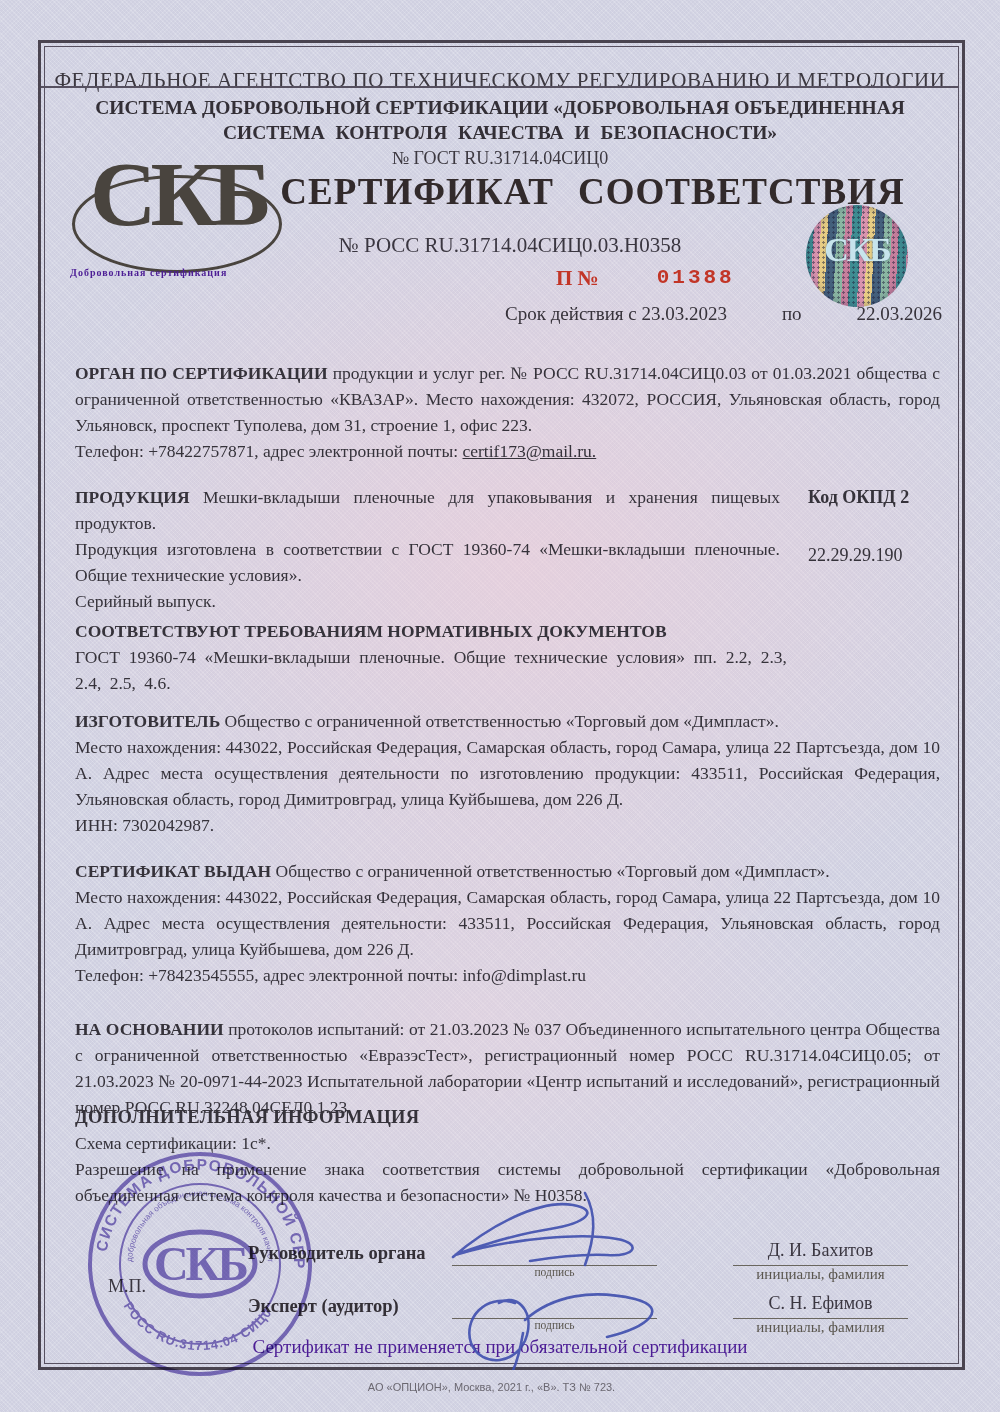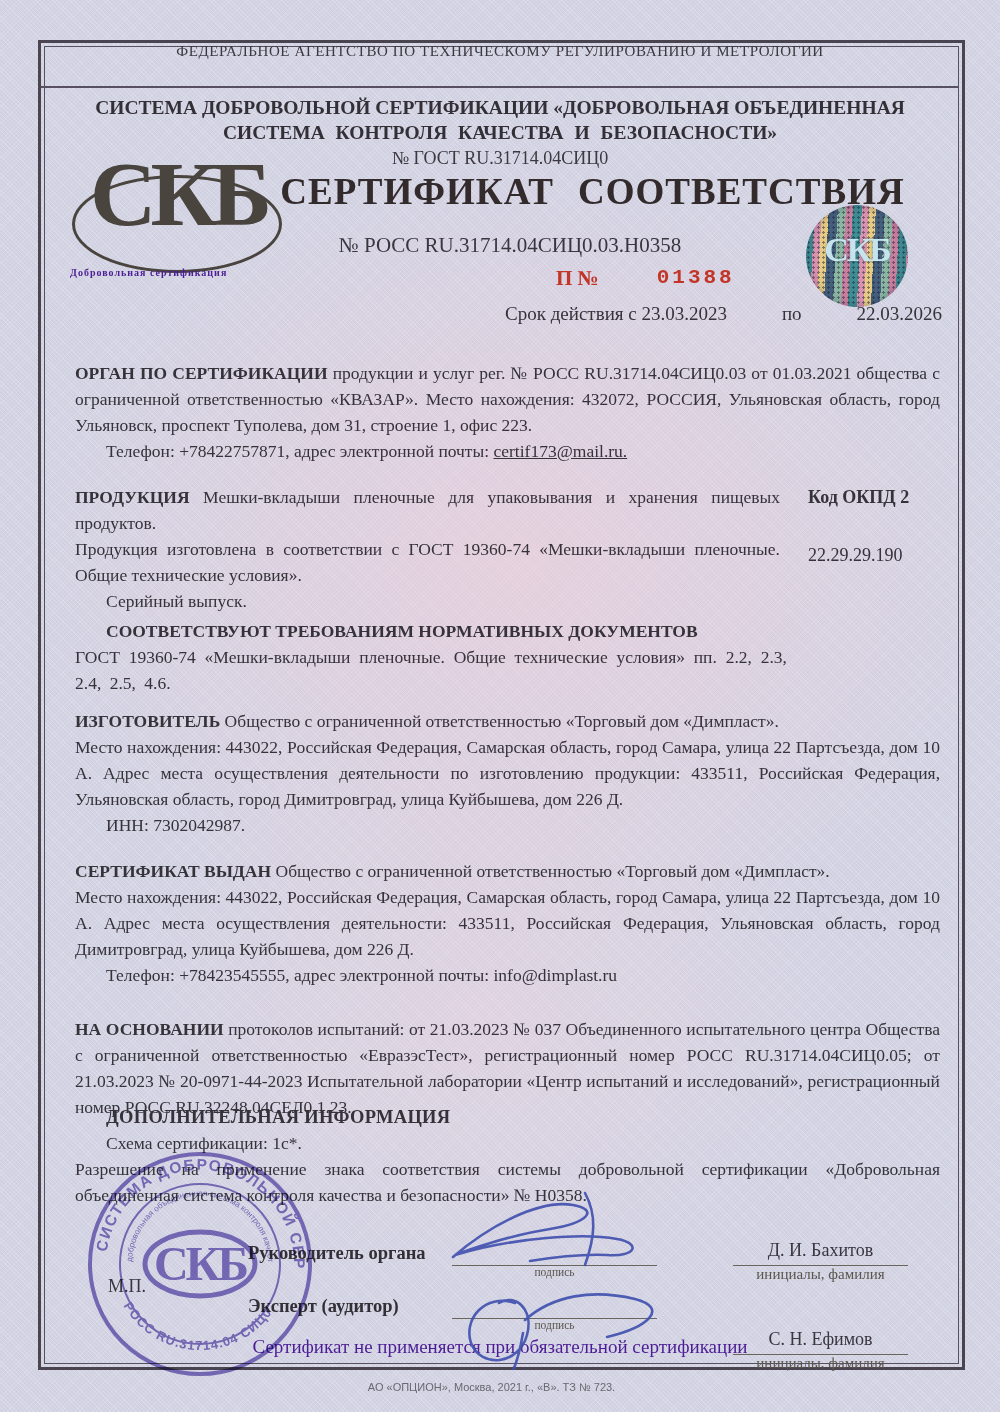--- a/index.html
+++ b/index.html
@@ -11,21 +11,21 @@
     background-image:
       radial-gradient(ellipse 70% 40% at 52% 40%, rgba(244,206,217,.55), rgba(244,206,217,0) 72%),
       radial-gradient(ellipse 55% 28% at 48% 72%, rgba(242,212,222,.40), rgba(242,212,222,0) 70%),
       repeating-linear-gradient(45deg, rgba(255,255,255,.07) 0 1px, rgba(130,130,170,.06) 1px 3px),
       repeating-linear-gradient(-45deg, rgba(255,255,255,.05) 0 1px, rgba(150,140,180,.05) 1px 3px);
   }
   .frame{position:absolute;left:38px;top:40px;width:921px;height:1324px;border:3px solid #4a4450;}
   .frame-inner{position:absolute;inset:3px;border:1px solid #575060;pointer-events:none;}
   .abs{position:absolute;}
   .center{text-align:center;}
-  .agency{left:40px;right:40px;top:43px;font-size:15px;letter-spacing:.6px;color:#3c3840;}
+  .agency{left:40px;right:40px;top:68px;font-size:21px;letter-spacing:.6px;color:#3c3840;}
   .hr1{left:41px;right:41px;top:86px;border-top:2px solid #565060;height:0;}
   .sys1{left:40px;right:40px;top:97px;font-weight:bold;font-size:19.5px;color:#332f36;}
   .sys2{left:40px;right:40px;top:122px;font-weight:bold;font-size:19.5px;word-spacing:6px;color:#332f36;}
   .sysnum{left:40px;right:40px;top:148px;font-size:18px;color:#3c3840;}
   .doc-title{left:245px;right:60px;top:170px;font-size:37px;font-weight:bold;letter-spacing:1px;word-spacing:14px;color:#322a2b;}
   .cert-num{left:290px;width:440px;top:233px;font-size:21px;color:#3a3640;text-align:center;}
   .blank-num{left:556px;top:266px;font-size:21px;font-weight:bold;color:#c23527;display:flex;gap:58px;}
   .blank-num .n{letter-spacing:3px;font-family:Liberation Mono, monospace;font-weight:bold;}
   .validity{left:505px;width:437px;top:303px;font-size:19px;display:flex;justify-content:space-between;color:#36323a;}
   .validity b{font-weight:normal;}
@@ -40,21 +40,21 @@
       radial-gradient(rgba(30,30,55,.5) 1.1px, transparent 1.4px),
       repeating-linear-gradient(93deg,#3e8d92 0 9px,#d993ae 9px 16px,#e6cc83 16px 23px,#44607c 23px 32px,#8ab6a2 32px 40px,#c77f9d 40px 47px);
     background-size:5px 5px,auto;
     box-shadow:inset 0 0 8px rgba(40,40,80,.35);
   }
   .holo .skb{position:absolute;left:0;top:26px;width:100%;text-align:center;font-size:34px;font-weight:bold;
     color:rgba(205,235,242,.95);text-shadow:0 0 2px rgba(60,90,110,.8);letter-spacing:-2px;font-family:"Liberation Serif",serif;}
   
   .sec{left:75px;width:865px;font-size:17.5px;line-height:26px;}
   .sec p{margin:0;text-align:justify;}
-  .sec .nj{text-align:left;margin-left:31px;}
+  .sec .nj{text-align:left;}
   .bold{font-weight:bold;}
   .u{text-decoration:underline;}
   .prod-wrap{display:flex;}
   .prod-left{width:705px;}
   .prod-right{margin-left:28px;width:132px;text-align:left;}
   .prod-right .code-label{font-weight:bold;font-size:18px;}
   .prod-right .code-val{margin-top:32px;font-size:18px;}
   .conform-body{max-width:712px;word-spacing:4px;}
   .addl-head{font-weight:bold;font-size:18.5px;letter-spacing:.3px;}
   
@@ -186,21 +186,21 @@
 <div class="name-cell" style="left:733px;top:1240px;">
   <div class="nm">Д. И. Бахитов</div>
   <div class="cap">инициалы, фамилия</div>
 </div>
 
 <div class="abs sign-label" style="top:1296px;">Эксперт (аудитор)</div>
 <div class="sig-cell" style="left:452px;top:1293px;">
   <div class="line"></div>
   <div>подпись</div>
 </div>
-<div class="name-cell" style="left:733px;top:1293px;margin-top:36px;">
+<div class="name-cell" style="left:733px;top:1293px;">
   <div class="nm">С. Н. Ефимов</div>
   <div class="cap">инициалы, фамилия</div>
 </div>
 
 <svg class="abs signatures" viewBox="0 0 290 185">
   <g fill="none" stroke="#3f4fae" stroke-width="2.6" stroke-linecap="round" opacity="0.9">
     <path d="M18 72 C55 40 105 14 138 20 C165 25 152 38 115 44 C75 50 30 66 20 70 C80 52 150 48 182 54 C206 58 202 72 172 70 C150 69 120 72 95 76"></path>
     <path d="M150 8 C162 30 160 52 150 80"></path>
     <path d="M80 118 C50 108 28 134 36 158 C46 184 84 180 92 150 C99 124 80 108 64 118 M90 135 C118 110 158 104 200 114 C234 123 214 142 172 152 M88 148 C84 172 78 192 68 200"></path>
   </g>

